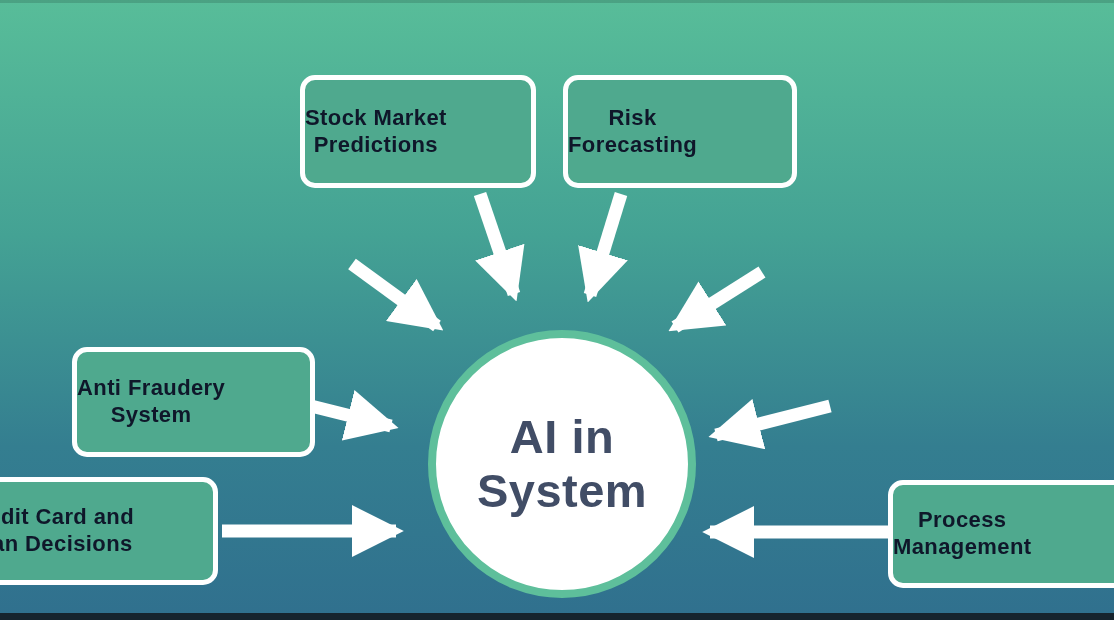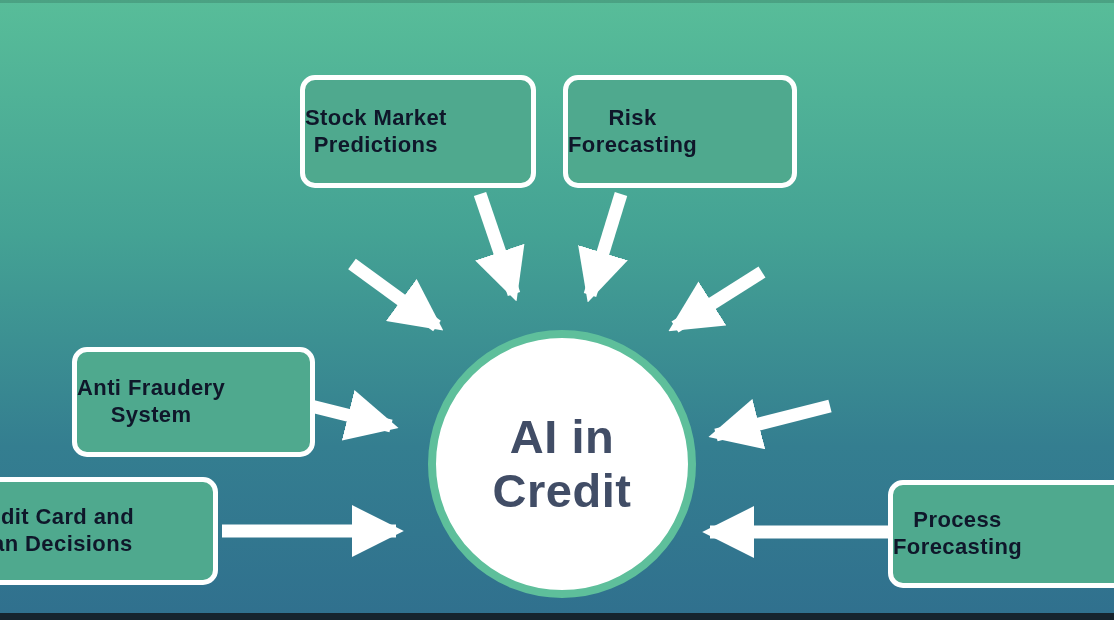--- a/index.html
+++ b/index.html
@@ -111,23 +111,23 @@
   </div>
 
 
   <div class="node node-credit">
     <span>Credit Card and
 Loan Decisions</span>
   </div>
 
   <div class="node node-process">
     <span>Process
-Forecasting</span>
+Management</span>
   </div>
 
   <div class="center-circle">
     <div class="center-title">AI in
-Credit</div>
+System</div>
   </div>
 
   <div class="bottom-bar"></div>
 
 </div>
 
 </body></html>

